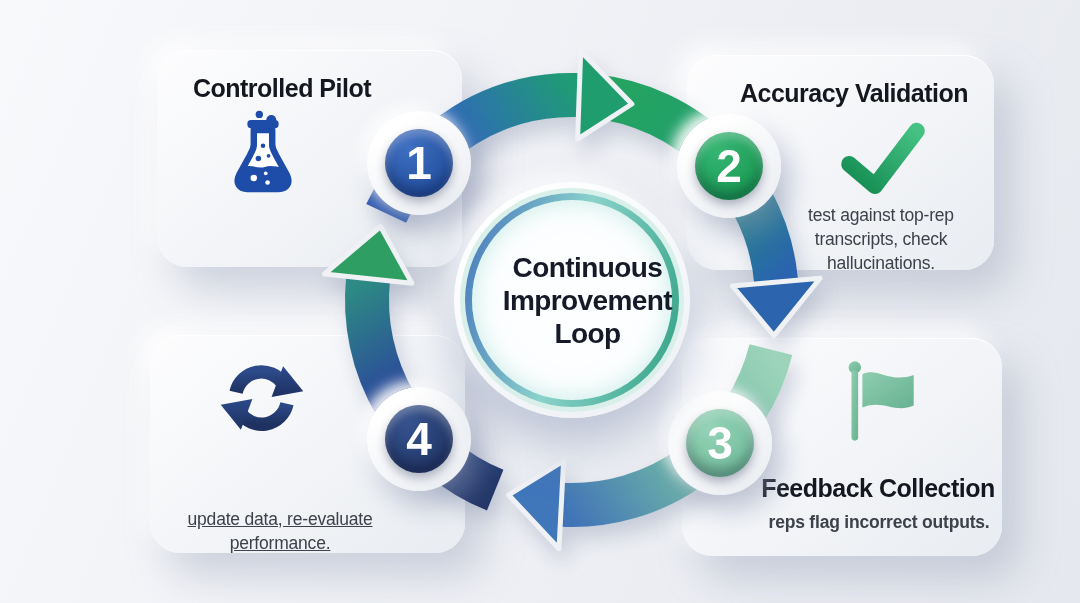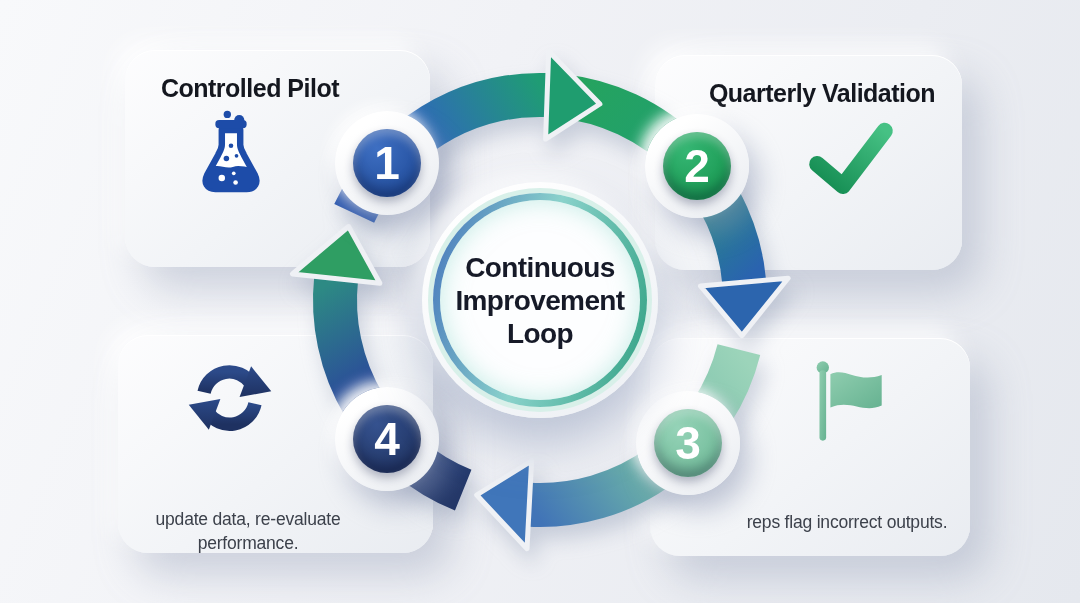--- a/index.html
+++ b/index.html
@@ -2,21 +2,21 @@
 <html><head>
 <meta charset="utf-8">
 <style>
   html,body{margin:0;padding:0;}
   body{
     width:1080px;height:603px;overflow:hidden;
     font-family:"Liberation Sans","DejaVu Sans",sans-serif;
     background:linear-gradient(112deg,#f8f9fb 0%,#f1f2f6 40%,#e5e8ee 100%);
     position:relative;
   }
-  .stage{position:absolute;inset:0;}
+  .stage{position:absolute;inset:0;margin-left:32px;}
 
   
   .card{
     position:absolute;border-radius:30px;
     background:linear-gradient(140deg,#fdfdfe 0%,#f2f4f7 55%,#e9ecf1 100%);
     box-shadow:18px 22px 40px rgba(145,155,180,.40),
                -10px -10px 22px rgba(255,255,255,.95),
                inset 0 1px 0 #ffffff;
   }
   .card-title{
@@ -36,26 +36,26 @@
   #card-1 .card-desc{left:0px;top:168px;width:192px;}
 
   #card-2{left:655px;top:55px;width:307px;height:215px;}
   #card-2 .card-title{left:37px;top:24px;width:260px;}
   #card-2 .icon-box{left:148px;top:54px;width:95px;height:95px;}
   #card-2 .card-desc{left:78px;top:148px;width:232px;}
 
   #card-3{left:650px;top:338px;width:320px;height:218px;}
   #card-3 .icon-box{left:150px;top:20px;width:95px;height:95px;}
   #card-3 .card-title{left:65px;top:136px;width:262px;}
-  #card-3 .card-desc{left:66px;top:172px;width:262px;}
+  #card-3 .card-desc{left:66px;top:172px;width:262px;font-weight:bold;}
 
   #card-4{left:118px;top:335px;width:315px;height:218px;}
   #card-4 .icon-box{left:64px;top:16px;width:96px;height:96px;}
   #card-4 .card-title{left:0px;top:138px;width:246px;}
-  #card-4 .card-desc{left:0px;top:172px;width:260px;}
+  #card-4 .card-desc{left:0px;top:172px;width:260px;text-decoration:underline;}
 
   
   svg.ring{
     position:absolute;left:0;top:0;
     filter:drop-shadow(6px 12px 10px rgba(125,140,170,.35));
     pointer-events:none;
   }
 
   
   .badge{
@@ -92,21 +92,21 @@
   }
   .center-ring{
     width:214px;height:214px;border-radius:50%;
     background:linear-gradient(105deg,#4473bc 0%,#8ad2cb 48%,#2fa081 100%);
     box-shadow:0 0 0 5px #d8f0e9;
     display:flex;align-items:center;justify-content:center;
   }
   .center-inner{
     width:200px;height:200px;border-radius:50%;background:#fdfeff;
     box-shadow:inset 0 0 26px rgba(150,220,205,.55);
-    display:flex;align-items:center;justify-content:center;
+    display:flex;align-items:center;justify-content:flex-end;
   }
   .center-text{
     text-align:center;white-space:pre-line;
     font-weight:bold;font-size:28px;line-height:33px;
     letter-spacing:-.6px;color:#161a28;
   }
 </style>
 </head>
 <body>
 
@@ -133,48 +133,52 @@
         <circle cx="55" cy="81" r="2.5" fill="#ffffff"></circle>
         <circle cx="53" cy="71" r="2" fill="#ffffff"></circle>
         <circle cx="50" cy="41" r="2.5" fill="#1d4ca9"></circle>
         <circle cx="45" cy="55" r="3" fill="#1d4ca9"></circle>
         <circle cx="56" cy="52" r="2" fill="#1d4ca9"></circle>
       </svg>
     </div>
   </div>
 
   <div class="card" id="card-2">
-    <div class="card-title">Quarterly Validation</div>
+    <div class="card-title">Accuracy Validation</div>
     <div class="icon-box">
       <svg viewBox="0 0 100 100">
         <defs>
           <linearGradient id="checkG" x1="1" y1="0" x2="0" y2="1">
             <stop offset="0" stop-color="#46c184"></stop>
               <stop offset="1" stop-color="#128a50"></stop>
           </linearGradient>
         </defs>
         <path d="M 15,58 L 42,81 L 86,23" fill="none" stroke="url(#checkG)" stroke-width="17" stroke-linecap="round" stroke-linejoin="round"></path>
       </svg>
     </div>
+    <div class="card-desc">test against top-rep
+transcripts, check
+hallucinations.</div>
   </div>
 
   <div class="card" id="card-3">
     <div class="icon-box">
       <svg viewBox="0 0 100 100">
         <defs>
           <linearGradient id="flagG" x1="0" y1="0" x2="1" y2="1">
             <stop offset="0" stop-color="#8fcdaf"></stop>
               <stop offset="1" stop-color="#66b291"></stop>
           </linearGradient>
         </defs>
         <circle cx="24" cy="10" r="6.5" fill="url(#flagG)"></circle>
         <rect x="20.5" y="13" width="7" height="74" rx="3.5" fill="url(#flagG)"></rect>
         <path d="M 32,17 C 48,9 60,27 86,18 L 86,50 C 66,59 54,43 32,52 Z" fill="url(#flagG)"></path>
       </svg>
     </div>
+    <div class="card-title">Feedback Collection</div>
     <div class="card-desc">reps flag incorrect outputs.</div>
   </div>
 
   <div class="card" id="card-4">
     <div class="icon-box">
       <svg viewBox="0 0 100 100">
         <defs>
           <linearGradient id="refG" x1="0" y1="0" x2="0" y2="1">
             <stop offset="0" stop-color="#2c4a89"></stop>
               <stop offset="1" stop-color="#1e3161"></stop>

